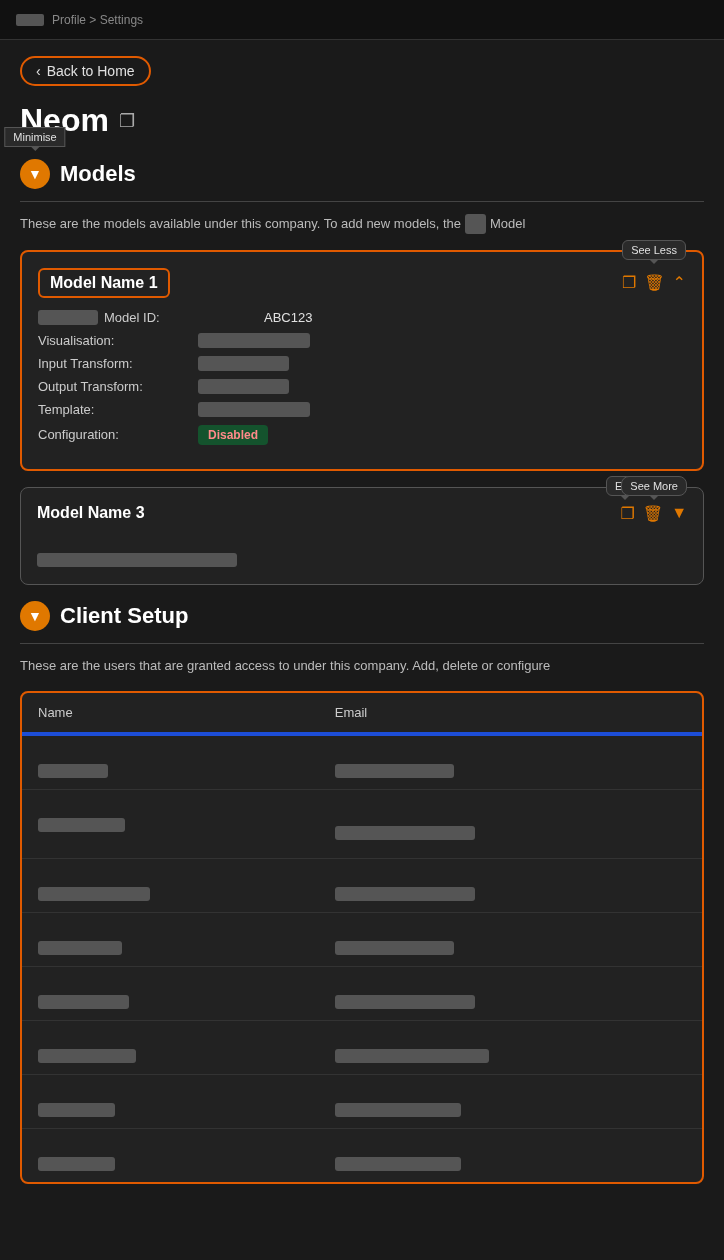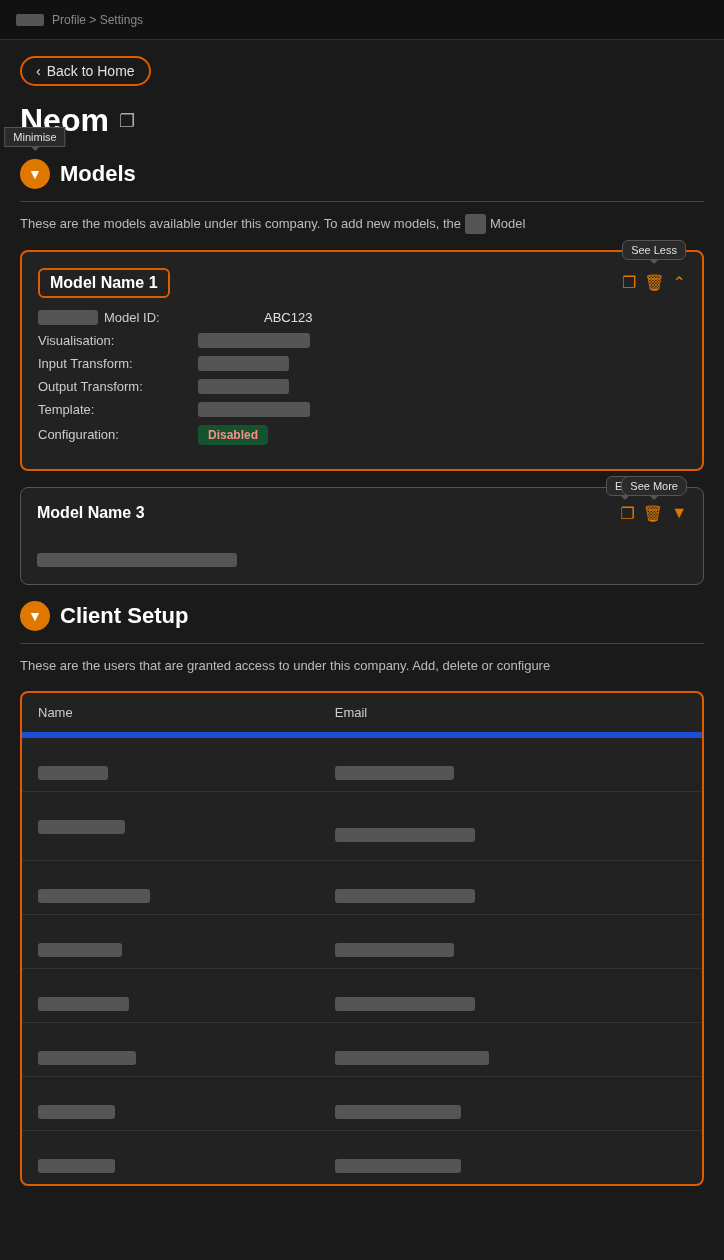--- a/index.html
+++ b/index.html
@@ -309,21 +309,21 @@
       border: 2px solid #e05a00;
       border-radius: 8px;
       overflow: hidden;
       background: #222;
     }
     .client-table {
       width: 100%;
       border-collapse: collapse;
     }
     .client-table thead tr {
-      border-bottom: 6px solid #1d4ed8;
+      border-bottom: 4px solid #1d4ed8;
       border-radius: 19px;
     }
     .client-table th {
       text-align: left;
       padding: 12px 16px;
       color: #ccc;
       font-weight: 500;
       font-size: 13px;
     }
     .client-table td {

